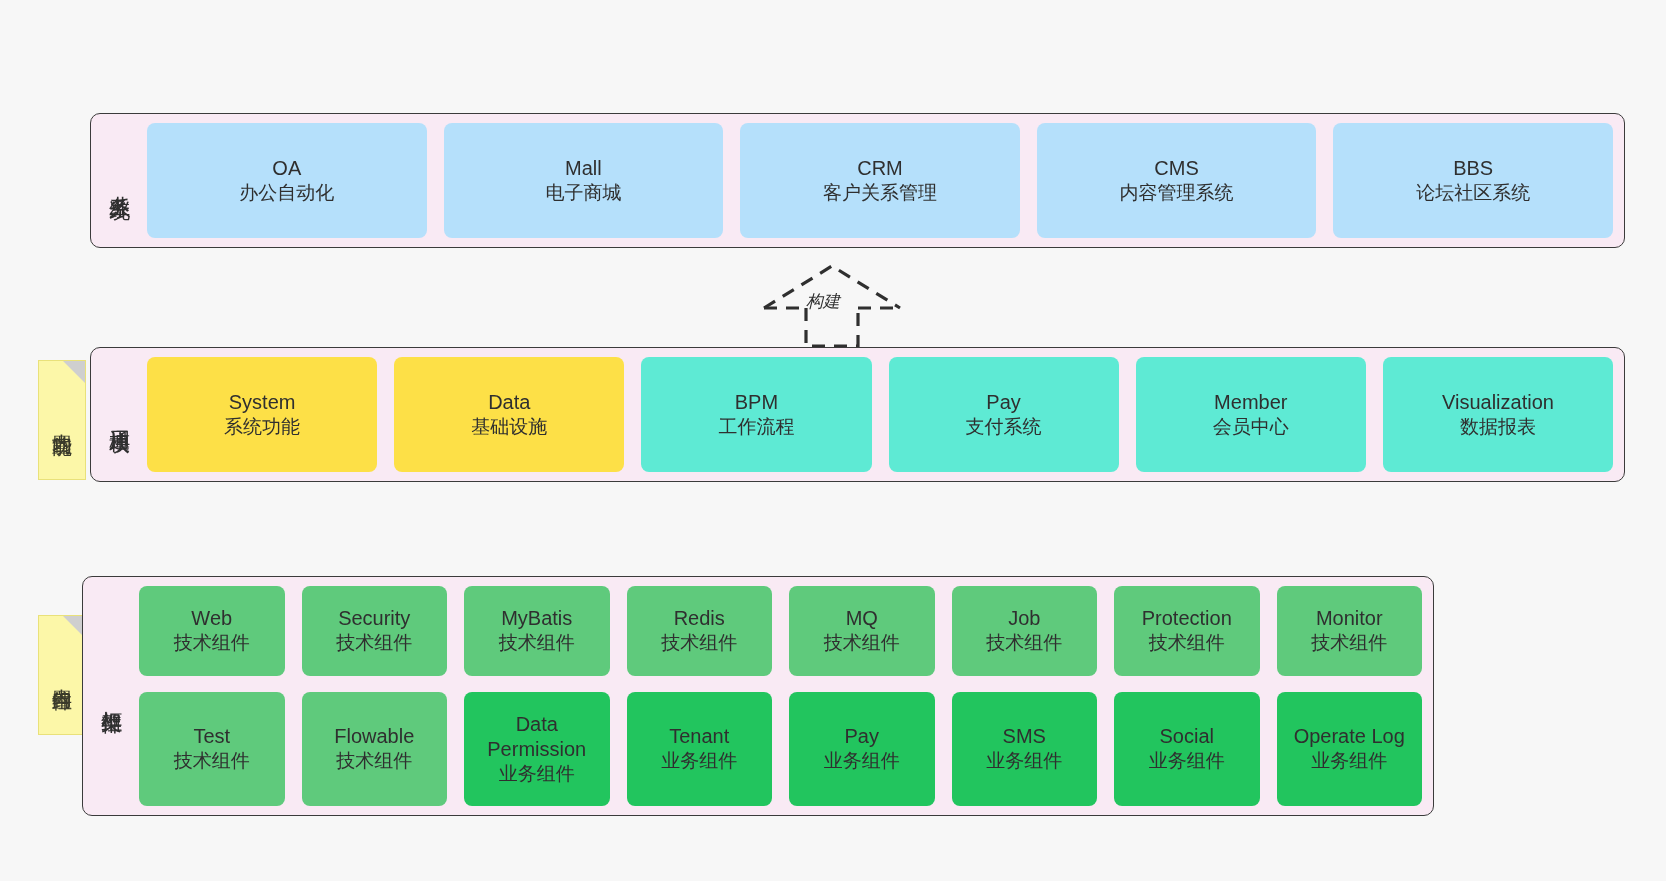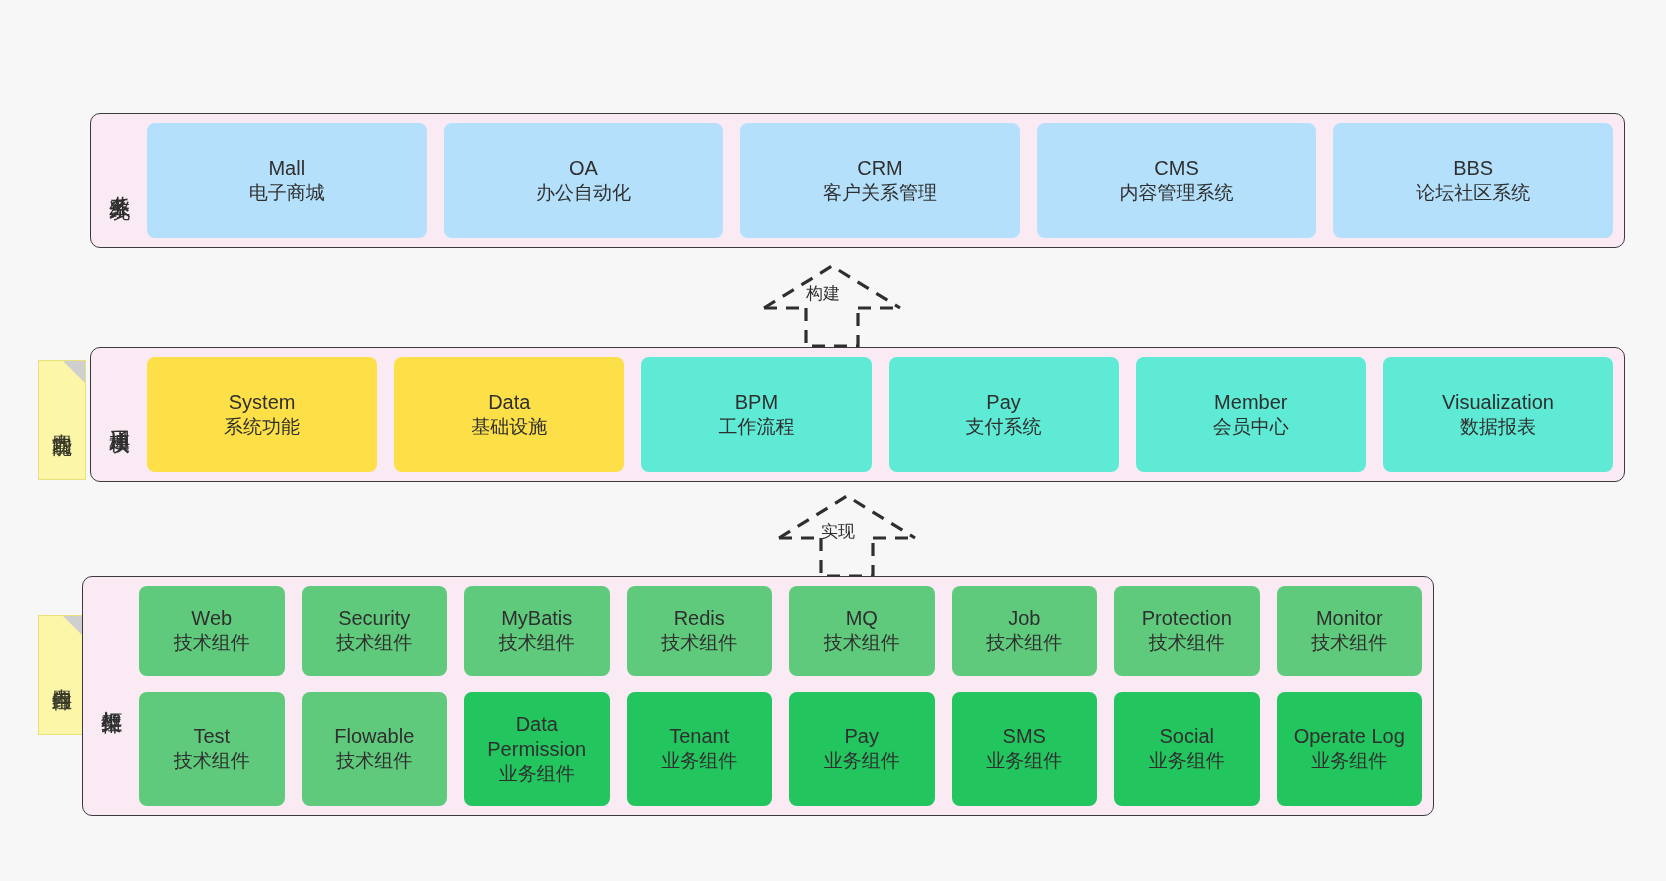--- a/index.html
+++ b/index.html
@@ -132,26 +132,26 @@
 </head>
 <body>
 
 <div id="canvas">
 
   <div class="layer" id="layer-business" style="left:90px; top:113px; width:1535px; height:135px;">
     <div class="layer-title">业务系统</div>
     <div class="layer-body">
       <div class="row">
         <div class="card blue">
+          <div class="en">OA</div>
+          <div class="cn">办公自动化</div>
+        </div>
+        <div class="card blue">
           <div class="en">Mall</div>
           <div class="cn">电子商城</div>
-        </div>
-        <div class="card blue">
-          <div class="en">OA</div>
-          <div class="cn">办公自动化</div>
         </div>
         <div class="card blue">
           <div class="en">CRM</div>
           <div class="cn">客户关系管理</div>
         </div>
         <div class="card blue">
           <div class="en">CMS</div>
           <div class="cn">内容管理系统</div>
         </div>
         <div class="card blue">
@@ -164,21 +164,21 @@
 
   <div class="arrow" style="left:762px; top:262px; width:140px; height:86px;">
     <svg width="140" height="86" viewBox="0 0 140 86">
 
       <polyline points="2,46 70,4 138,46" fill="none" stroke="#2f2f2f" stroke-width="3.2" stroke-dasharray="13 9" stroke-linecap="butt"></polyline>
       <polyline points="2,46 44,46" fill="none" stroke="#2f2f2f" stroke-width="3.2" stroke-dasharray="13 9"></polyline>
       <polyline points="96,46 138,46" fill="none" stroke="#2f2f2f" stroke-width="3.2" stroke-dasharray="13 9"></polyline>
 
       <polyline points="44,46 44,84 96,84 96,46" fill="none" stroke="#2f2f2f" stroke-width="3.2" stroke-dasharray="13 9"></polyline>
     </svg>
-    <div class="alabel" style="left:44px; top:20px;">构建</div>
+    <div class="alabel" style="left:44px; top:28px;font-style:italic;">构建</div>
   </div>
 
   <div class="note" style="left:38px; top:360px; width:48px; height:120px;">
     <span>内置功能</span>
     <span class="fold"></span>
   </div>
   <div class="layer" id="layer-common" style="left:90px; top:347px; width:1535px; height:135px;">
     <div class="layer-title">通用模块</div>
     <div class="layer-body">
       <div class="row">
@@ -203,29 +203,20 @@
           <div class="cn">会员中心</div>
         </div>
         <div class="card pink">
           <div class="en">Visualization</div>
           <div class="cn">数据报表</div>
         </div>
       </div>
     </div>
   </div>
 
-  <div class="arrow" style="left:777px; top:492px; width:140px; height:86px;">
-    <svg width="140" height="86" viewBox="0 0 140 86">
-      <polyline points="2,46 70,4 138,46" fill="none" stroke="#2f2f2f" stroke-width="3.2" stroke-dasharray="13 9" stroke-linecap="butt"></polyline>
-      <polyline points="2,46 44,46" fill="none" stroke="#2f2f2f" stroke-width="3.2" stroke-dasharray="13 9"></polyline>
-      <polyline points="96,46 138,46" fill="none" stroke="#2f2f2f" stroke-width="3.2" stroke-dasharray="13 9"></polyline>
-      <polyline points="44,46 44,84 96,84 96,46" fill="none" stroke="#2f2f2f" stroke-width="3.2" stroke-dasharray="13 9"></polyline>
-    </svg>
-    <div class="alabel" style="left:44px; top:28px;">实现</div>
-  </div>
 
   <div class="note" style="left:38px; top:615px; width:48px; height:120px;">
     <span>内置组件</span>
     <span class="fold"></span>
   </div>
   <div class="layer" id="layer-framework" style="left:82px; top:576px; width:1352px; height:240px;">
     <div class="layer-title">框架组件</div>
     <div class="layer-body">
 
       <div class="row">

